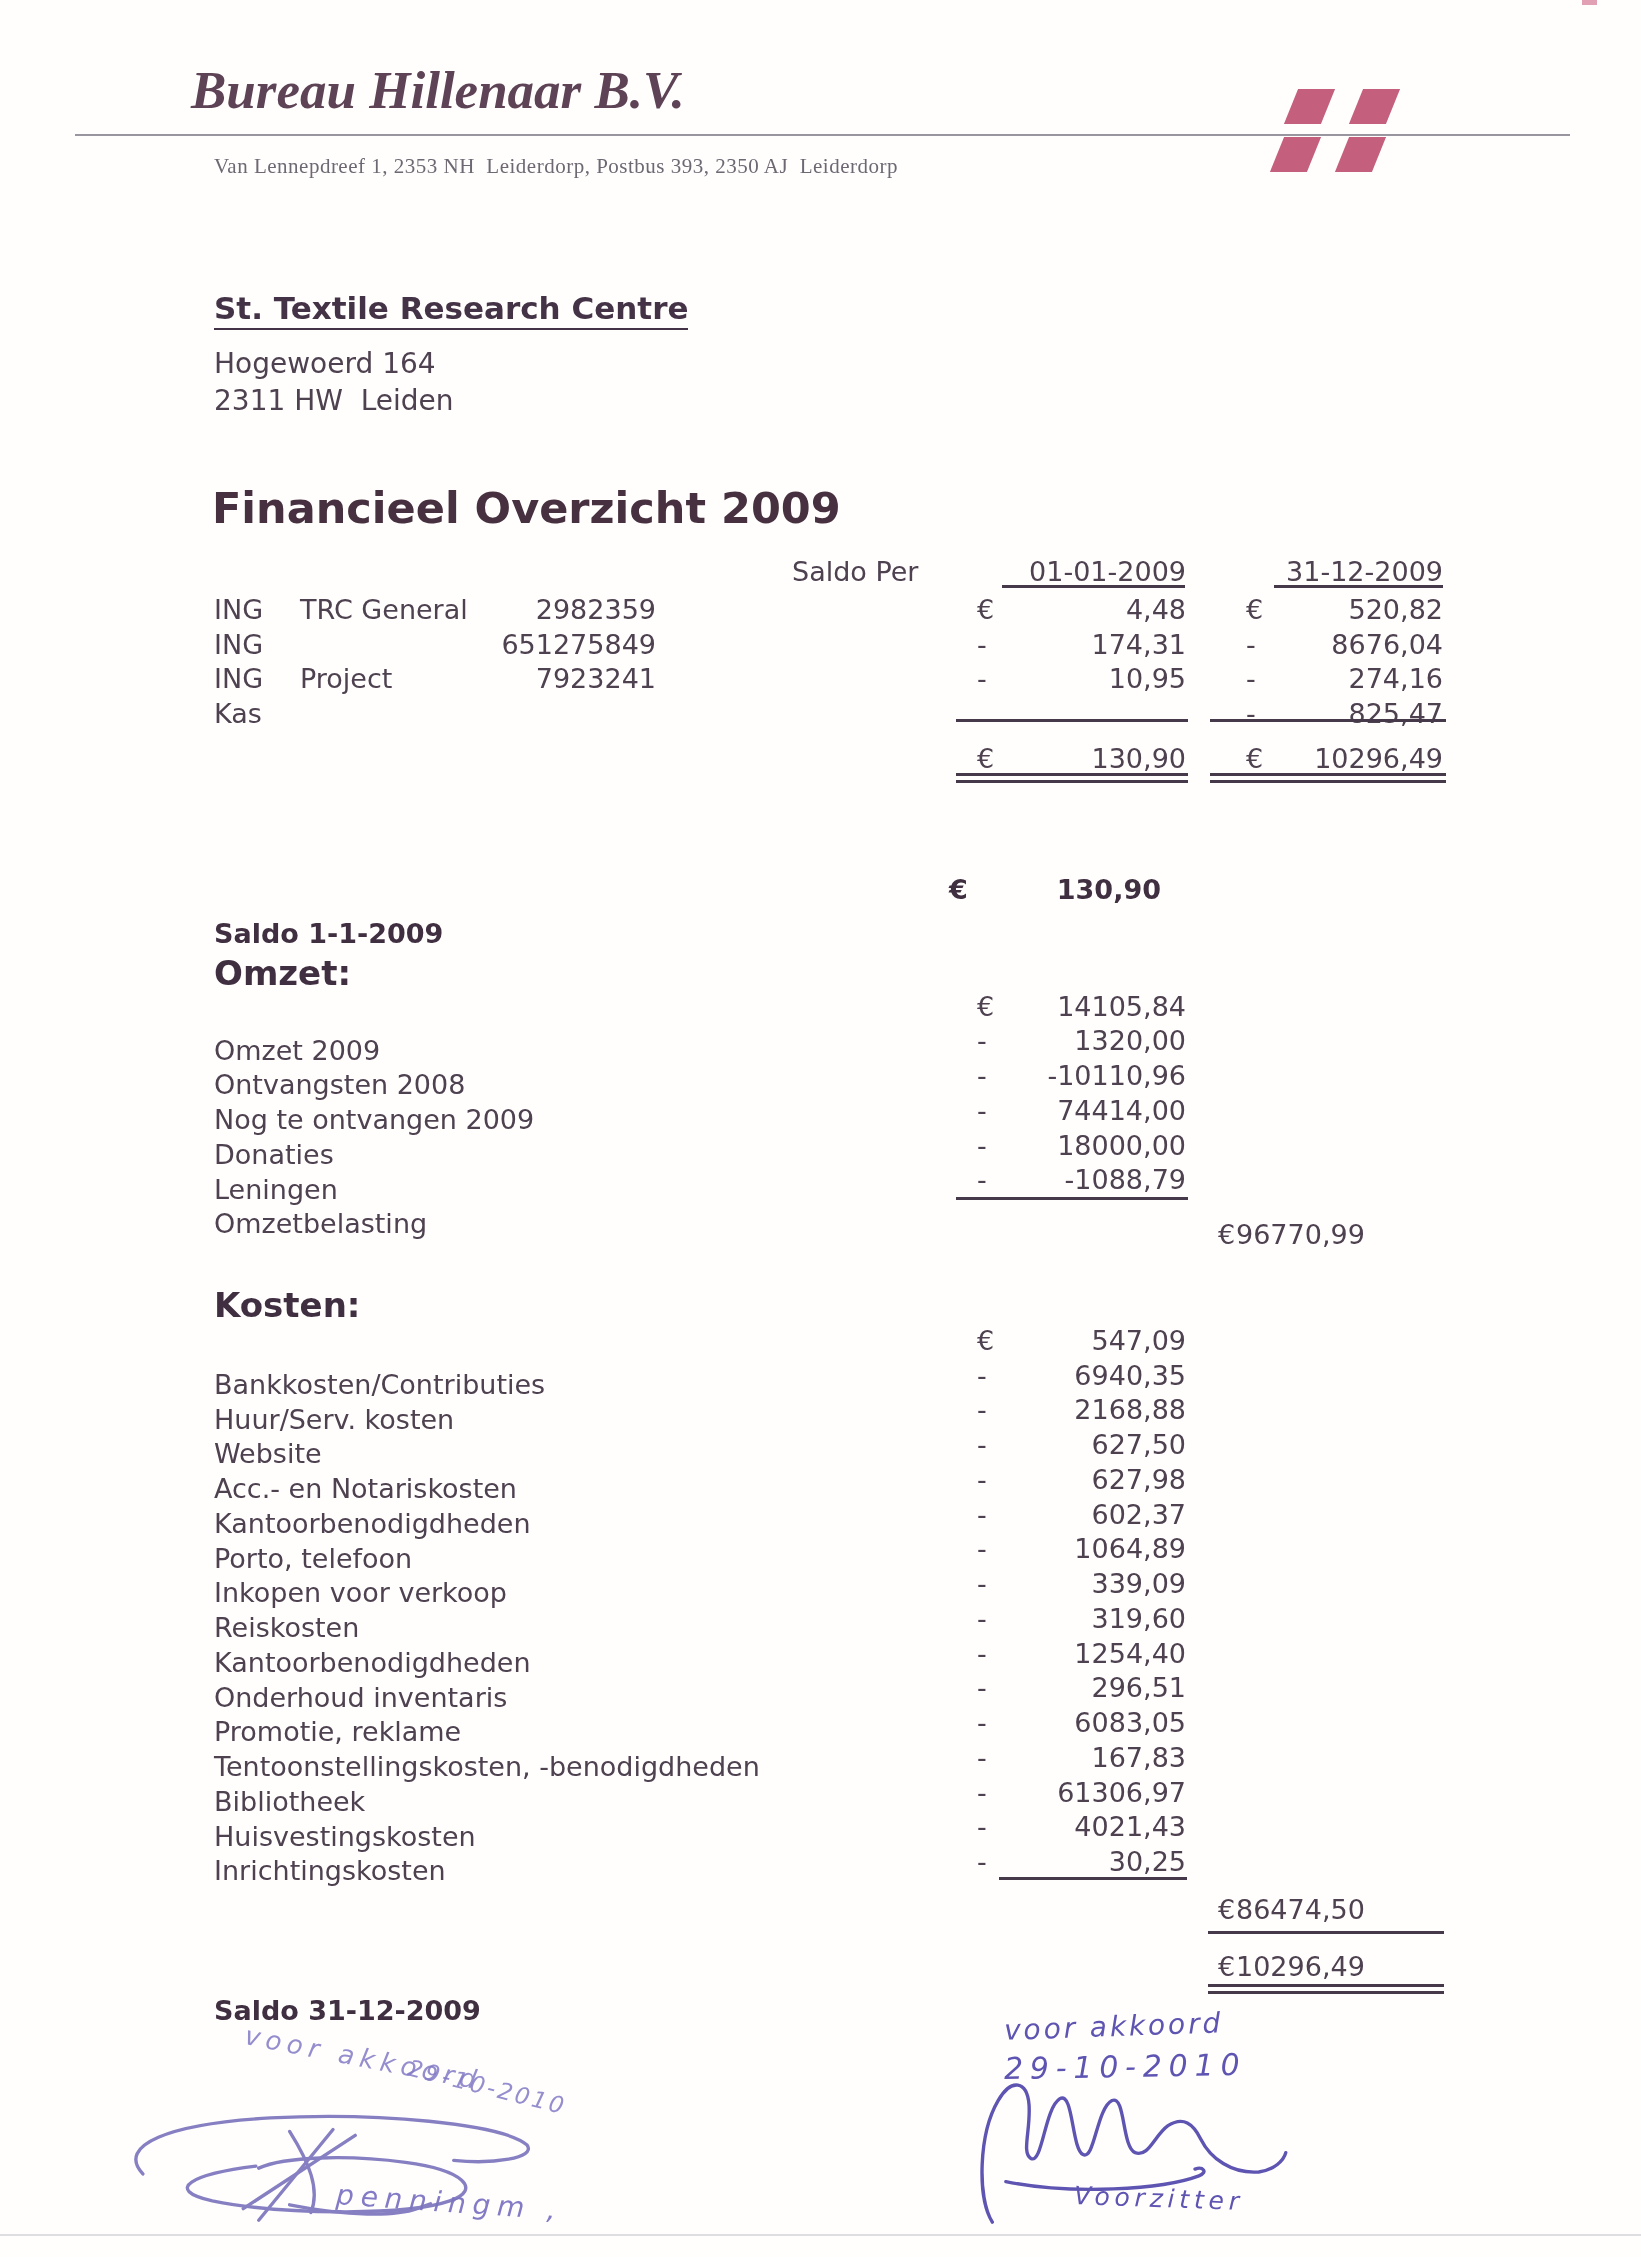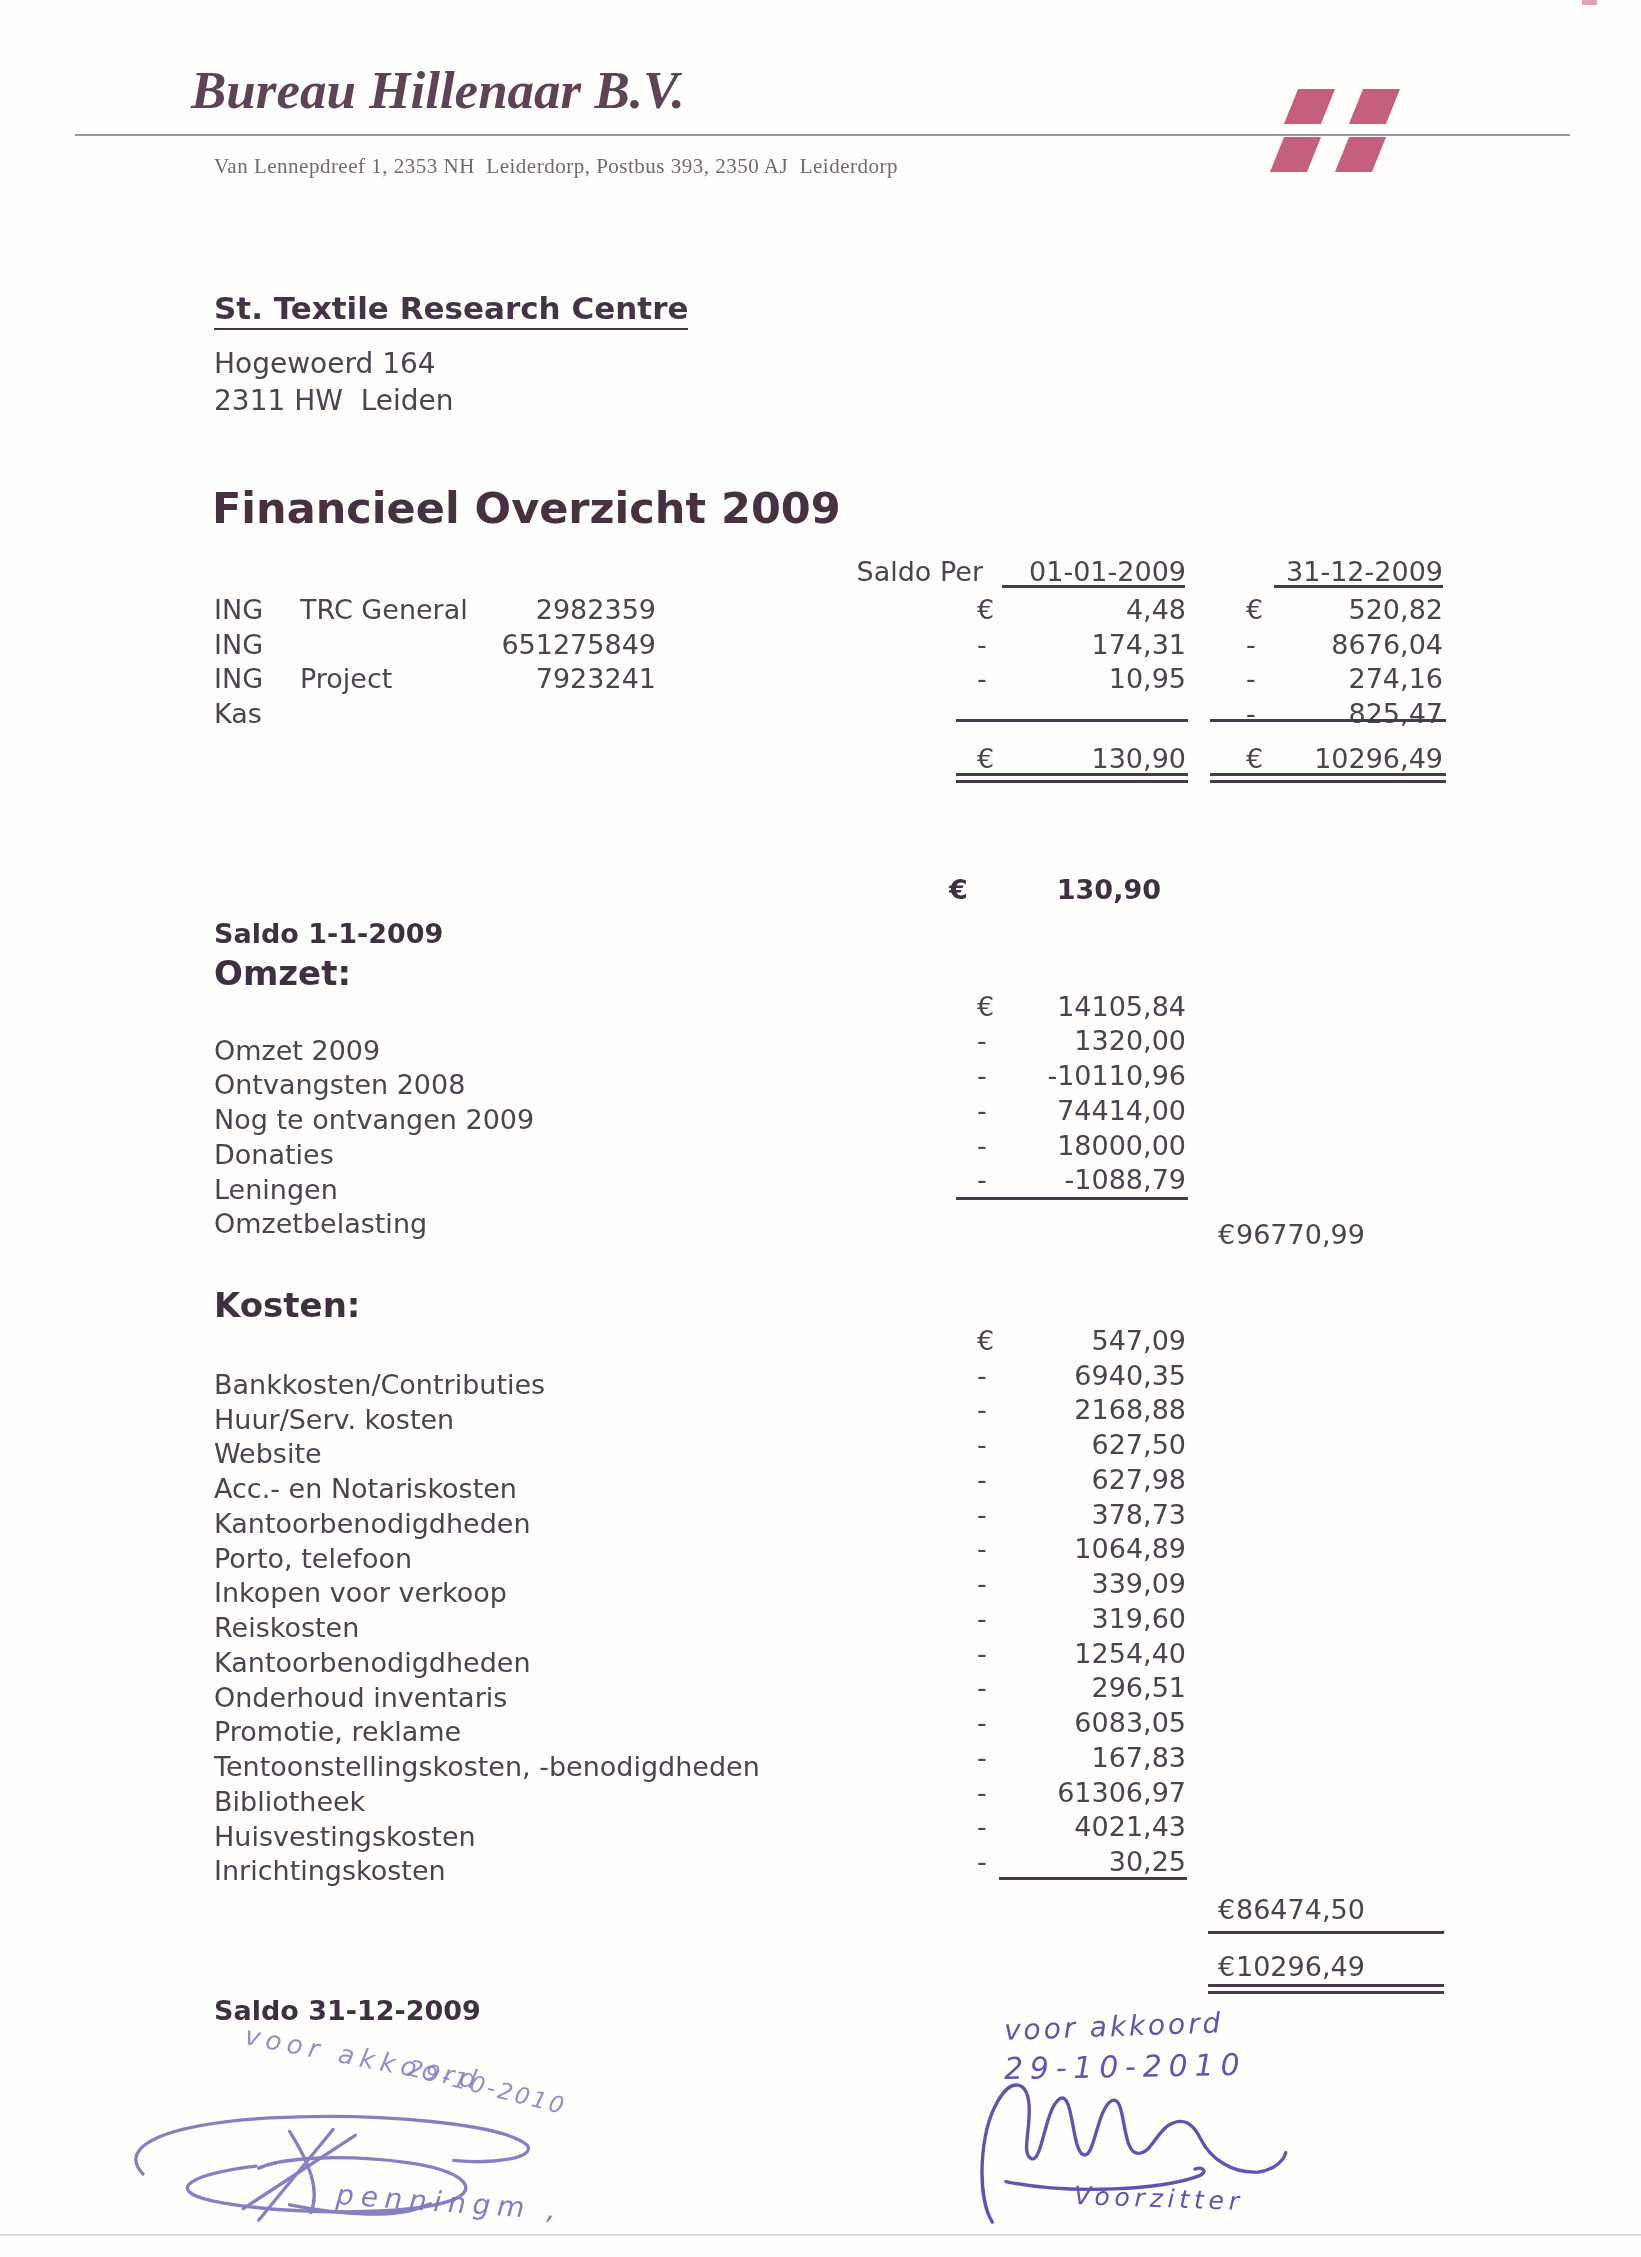--- a/index.html
+++ b/index.html
@@ -54,21 +54,21 @@
   <div class="company-address">Van Lennepdreef 1, 2353 NH  Leiderdorp, Postbus 393, 2350 AJ  Leiderdorp</div>
   <div class="artifact"></div>
 
   <div class="recipient-name">St. Textile Research Centre</div>
   <div class="t" style="top:346px;left:214px;font-size:28px;">Hogewoerd 164</div>
   <div class="t" style="top:383px;left:214px;font-size:28px;">2311 HW  Leiden</div>
 
   <div class="doc-title">Financieel Overzicht 2009</div>
 
   <div class="row" style="top:554px">
-    <span style="left:817px;width:166px;text-align:right;">Saldo Per</span>
+    <span style="left:792px;width:166px;text-align:left;">Saldo Per</span>
     <span class="c1val">01-01-2009</span>
     <span class="c2val">31-12-2009</span>
   </div>
   <div class="hline" style="left:1002px;top:585px;width:183px;"></div>
   <div class="hline" style="left:1274px;top:585px;width:169px;"></div>
 
   <div class="row" style="top:592px">
     <span class="bank">ING</span>
     <span class="acctname">TRC General</span>
     <span class="acctno">2982359</span>
@@ -184,21 +184,21 @@
     <span class="c1val">627,50</span>
   </div>
   <div class="row" style="top:1462px">
     <span class="lbl">Kantoorbenodigdheden</span>
     <span class="c1cur">-</span>
     <span class="c1val">627,98</span>
   </div>
   <div class="row" style="top:1497px">
     <span class="lbl">Porto, telefoon</span>
     <span class="c1cur">-</span>
-    <span class="c1val">378,73</span>
+    <span class="c1val">602,37</span>
   </div>
   <div class="row" style="top:1531px">
     <span class="lbl">Inkopen voor verkoop</span>
     <span class="c1cur">-</span>
     <span class="c1val">1064,89</span>
   </div>
   <div class="row" style="top:1566px">
     <span class="lbl">Reiskosten</span>
     <span class="c1cur">-</span>
     <span class="c1val">339,09</span>

